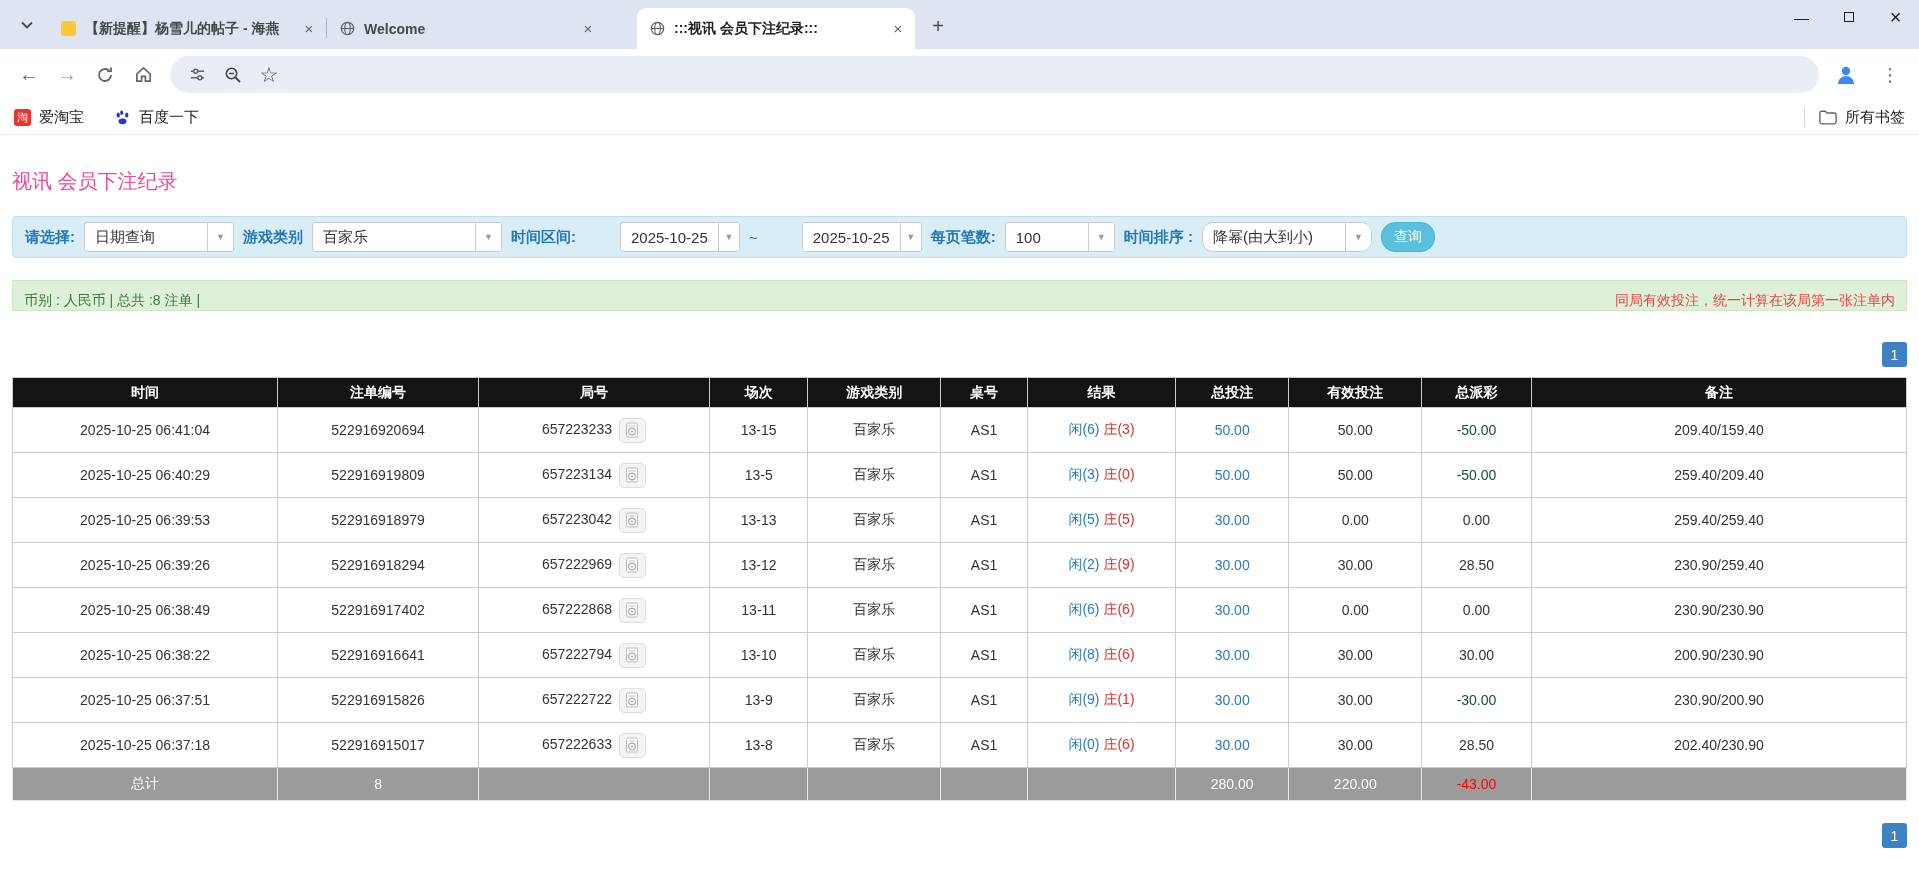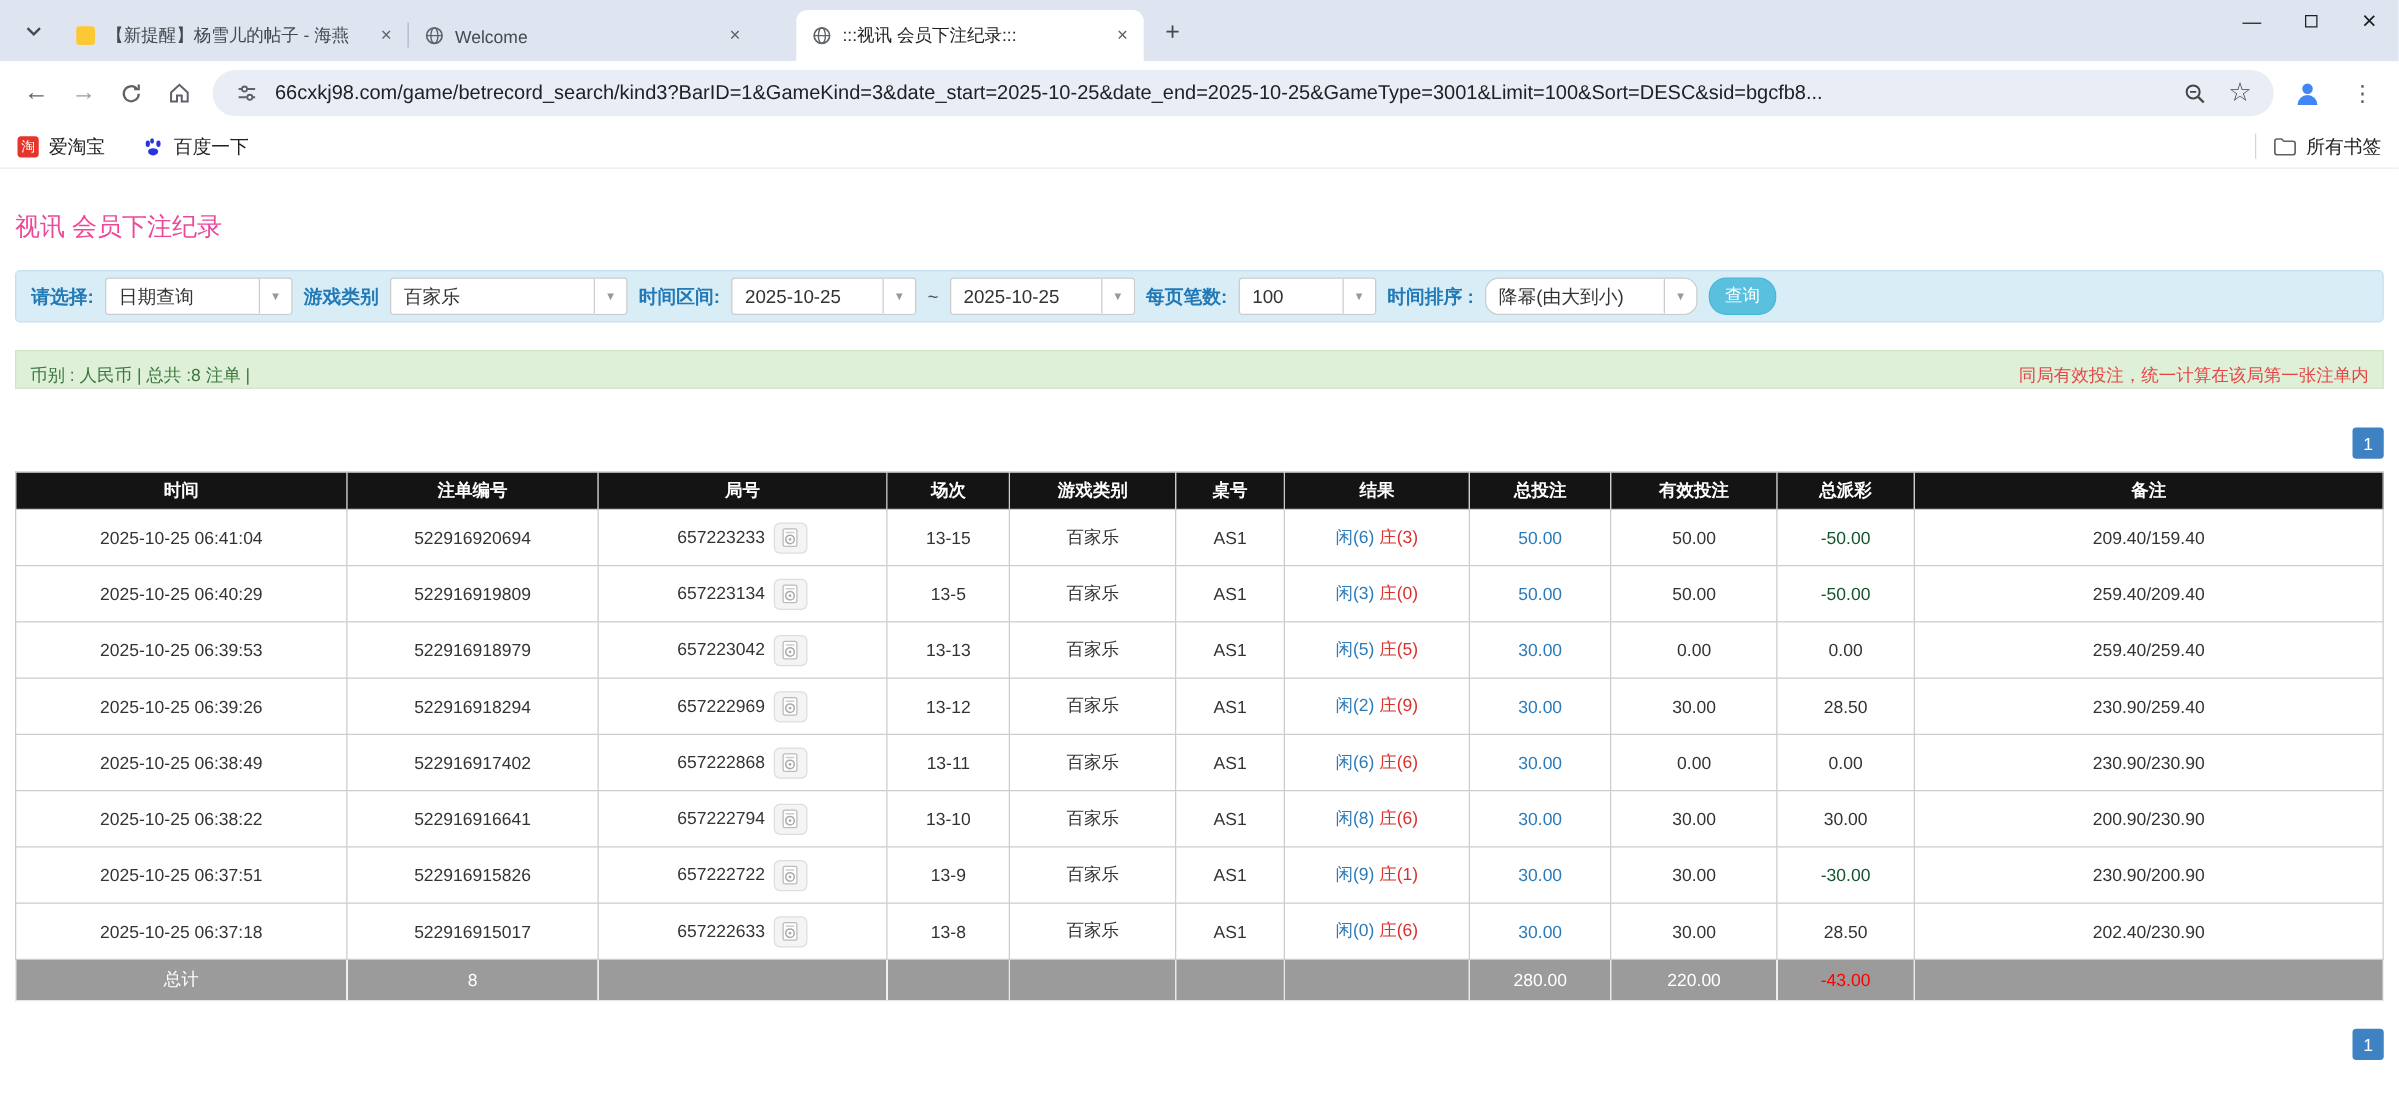--- a/index.html
+++ b/index.html
@@ -4,21 +4,21 @@
 <style>
   * { box-sizing: border-box; margin: 0; padding: 0; }
   html,body { width:1919px; height:895px; overflow:hidden; background:#fff;
     font-family:"Liberation Sans", sans-serif; }
 
   
   .tab-strip { height:49px; background:#dee4f0; display:flex; align-items:flex-end; padding-left:6px; }
   .tab-search { width:30px; height:30px; margin:0 6px 9px 6px; display:flex; align-items:center; justify-content:center; border-radius:50%; color:#45494d; }
   .tab { width:278px; height:41px; display:flex; align-items:center; gap:9px; padding:0 8px 0 12px; border-radius:9px 9px 0 0; color:#45494d; font-size:14px; position:relative; }
   .tab.active { background:#ffffff; color:#202124;margin-left:32px; }
-  .tab .tab-title { flex:1; overflow:hidden; white-space:nowrap; }
+  .tab .tab-title { flex:1; overflow:hidden; white-space:nowrap;font-weight:bold; }
   .tab-sep { width:1px; height:20px; background:#aeb6c6; margin-bottom:11px; }
   .tab-close { width:18px; height:18px; border-radius:50%; display:flex; align-items:center; justify-content:center; font-size:15px; color:#5f6368; flex:0 0 auto; }
   .favicon { width:16px; height:16px; flex:0 0 auto; display:flex; align-items:center; justify-content:center; }
   .fav-note { width:15px; height:15px; background:#fcc934; border-radius:3px; position:relative; }
   .fav-note:after { content:""; position:absolute; left:2px; bottom:-3px; border:3px solid transparent; border-top-color:#fcc934; }
   .new-tab-btn { width:30px; height:30px; margin:0 0 8px 8px; display:flex; align-items:center; justify-content:center; font-size:20px; color:#45494d; border-radius:50%; }
   .win-controls { margin-left:auto; display:flex; align-self:flex-start; height:34px; }
   .win-btn { width:47px; height:34px; display:flex; align-items:center; justify-content:center; color:#202124; font-size:15px; }
   .max-glyph { width:10px; height:10px; border:1.4px solid #202124; }
 
@@ -39,21 +39,21 @@
 
   
   .content { padding:0 12px; }
   .page-title { font-size:20px; font-weight:400; color:#ec4899; margin:33px 0 0 0; }
 
   .filter-bar { margin-top:21px; background:#d9edf7; border:1px solid #c3dfee; border-radius:4px; height:42px; display:flex; align-items:center; padding:0 12px; gap:9px; }
   .flabel { color:#2179b5; font-weight:bold; font-size:15px; white-space:nowrap; }
   .sel { background:#fff; border:1px solid #ccc; border-radius:3px; height:30px; display:flex; align-items:stretch; overflow:hidden; }
   .sel .sel-val { display:flex; align-items:center; padding:0 10px; font-size:15px; color:#333; flex:1; white-space:nowrap; }
   .sel .sel-arrow { width:26px; border-left:1px solid #ccc; display:flex; align-items:center; justify-content:center; color:#999; font-size:9px; background:#fff; }
-  .w-query { width:150px; } .w-game { width:190px; } .w-date { width:148px; } .w-per { width:110px; } .w-sort { width:170px;border-radius:11px; }
+  .w-query { width:150px; } .w-game { width:190px; } .w-date { width:120px;margin-left:35px; } .w-per { width:110px; } .w-sort { width:170px;border-radius:11px; }
   .tilde { color:#555; font-size:15px; }
   .search-btn { background:#5bc0de; color:#fff; border:1px solid #46b8da; border-radius:14px; height:30px; padding:0 12px; font-size:14px; display:flex; align-items:center; }
 
   .summary-bar { margin-top:22px; background:#dff0d8; border:1px solid #cfe6c2; height:31px; display:flex; align-items:flex-end; justify-content:space-between; padding:0 11px; font-size:14px; }
   .summary-left { color:#3c763d; }
   .summary-right { color:#e64545; }
 
   .pager { display:flex; justify-content:flex-end; margin-top:31px; }
   .pager.bottom { margin-top:22px; }
   .page-btn { min-width:25px; height:25px; background:#3e82c4; color:#fff; font-size:14px; display:flex; align-items:center; justify-content:center; border-radius:3px; padding:0 6px; }
@@ -143,21 +143,20 @@
     </div>
 
     <div class="omnibox">
       <span class="omni-icon">
         <svg width="17" height="17" viewBox="0 0 18 18">
             <path d="M2 5.5 H16 M2 12.5 H16" stroke="#5f6368" stroke-width="1.6"></path>
             <circle cx="7" cy="5.5" r="2.1" fill="#fff" stroke="#5f6368" stroke-width="1.6"></circle>
             <circle cx="11.5" cy="12.5" r="2.1" fill="#fff" stroke="#5f6368" stroke-width="1.6"></circle>
           </svg>
       </span>
-      <span class="url-text">66cxkj98.com/game/betrecord_search/kind3?BarID=1&amp;GameKind=3&amp;date_start=2025-10-25&amp;date_end=2025-10-25&amp;GameType=3001&amp;Limit=100&amp;Sort=DESC&amp;sid=bgcfb8...</span>
       <span class="omni-icon">
         <svg width="18" height="18" viewBox="0 0 18 18">
             <circle cx="7.5" cy="7.5" r="5.2" fill="none" stroke="#444" stroke-width="1.6"></circle>
             <path d="M11.5 11.5 L16 16" stroke="#444" stroke-width="1.8"></path>
             <path d="M5 7.5 H10" stroke="#444" stroke-width="1.5"></path>
           </svg>
       </span>
       <span class="omni-icon" style="font-size:21px; color:#444;">☆</span>
     </div>
 

